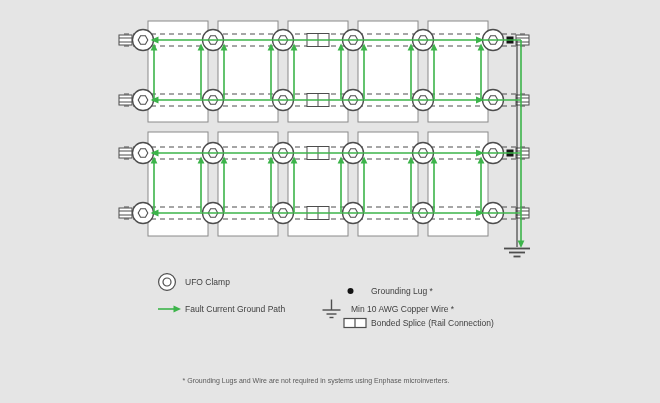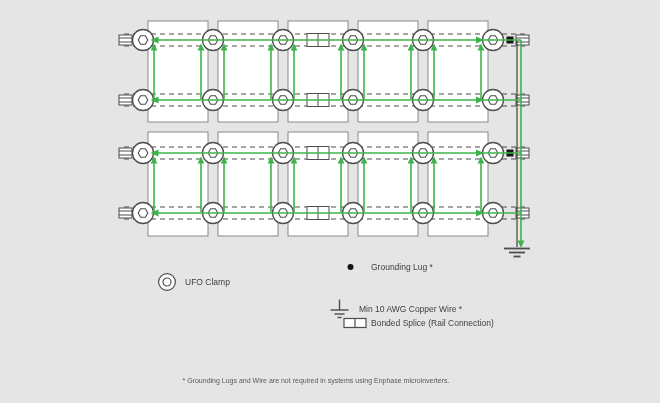--- a/index.html
+++ b/index.html
@@ -185,31 +185,40 @@
   <div class="legend-item" style="left:157px;top:271px">
     <span class="ic" style="width:20px;margin-right:8px">
       <svg width="20" height="20">
           <circle cx="10" cy="10" r="8.4" class="sd"></circle>
           <circle cx="10" cy="10" r="4" class="sd"></circle>
         </svg>
     </span>
     <span>UFO Clamp</span>
   </div>
 
-
-  <div class="legend-item" style="left:347px;top:256px">
+  <div class="legend-item" style="left:157px;top:298px">
+    <span class="ic" style="width:25px;margin-right:3px">
+      <svg width="25" height="10">
+          <line x1="1" y1="5" x2="17.5" y2="5" class="sg"></line>
+          <polygon points="24,5 16.5,1.6 16.5,8.4" class="fg"></polygon>
+        </svg>
+    </span>
+    <span>Fault Current Ground Path</span>
+  </div>
+
+  <div class="legend-item" style="left:347px;top:280px">
     <span class="ic" style="width:7px;margin-right:17px">
       <svg width="7" height="10">
           <circle cx="3.5" cy="5" r="3" fill="#141414"></circle>
         </svg>
     </span>
     <span>Grounding Lug *</span>
   </div>
 
-  <div class="legend-item" style="left:329px;top:298px">
+  <div class="legend-item" style="left:321px;top:298px">
     <span class="ic" style="width:21px;margin-right:9px">
       <svg width="21" height="22">
         <line x1="10.5" y1="1.5" x2="10.5" y2="12" class="sd2"></line>
         <line x1="1.5" y1="12" x2="19.5" y2="12" class="sd2"></line>
         <line x1="5.5" y1="16" x2="15.5" y2="16" class="sd2"></line>
         <line x1="8.5" y1="19.5" x2="12.5" y2="19.5" class="sd2"></line>
       </svg>
     </span>
     <span>Min 10 AWG Copper Wire *</span>
   </div>

